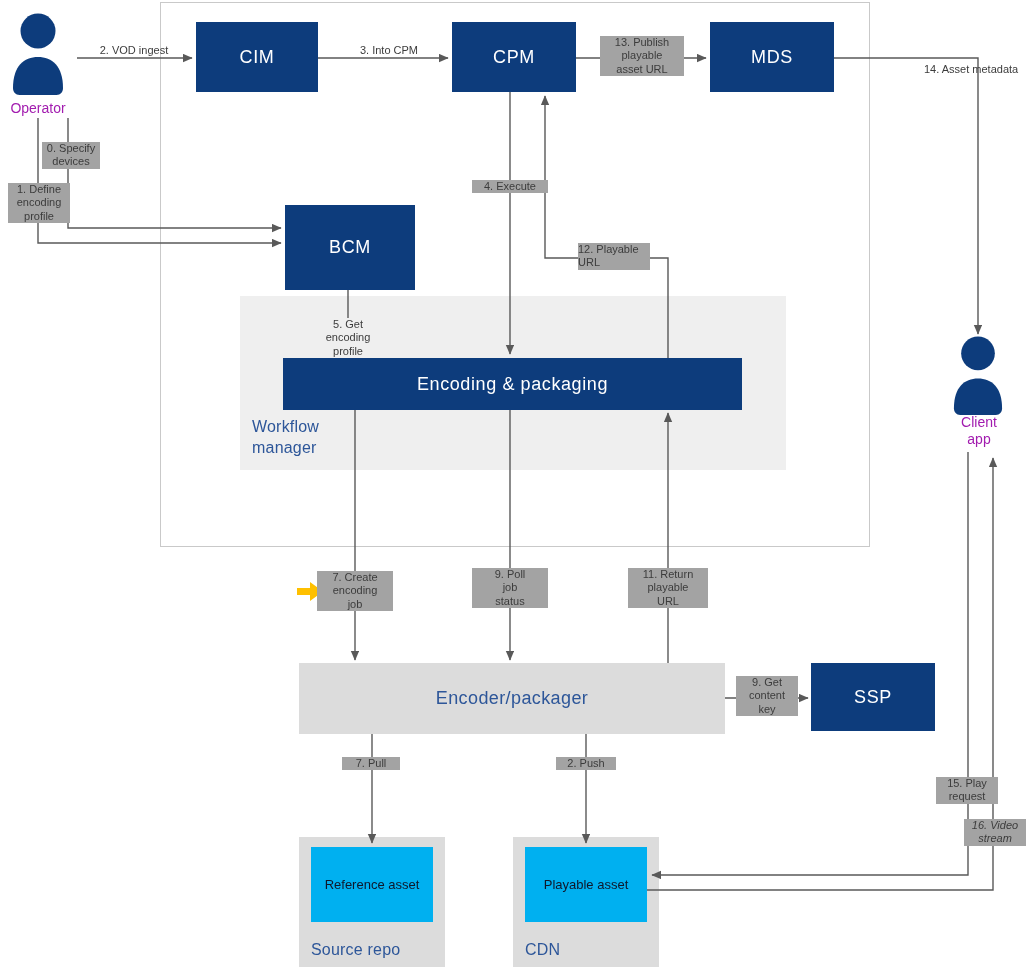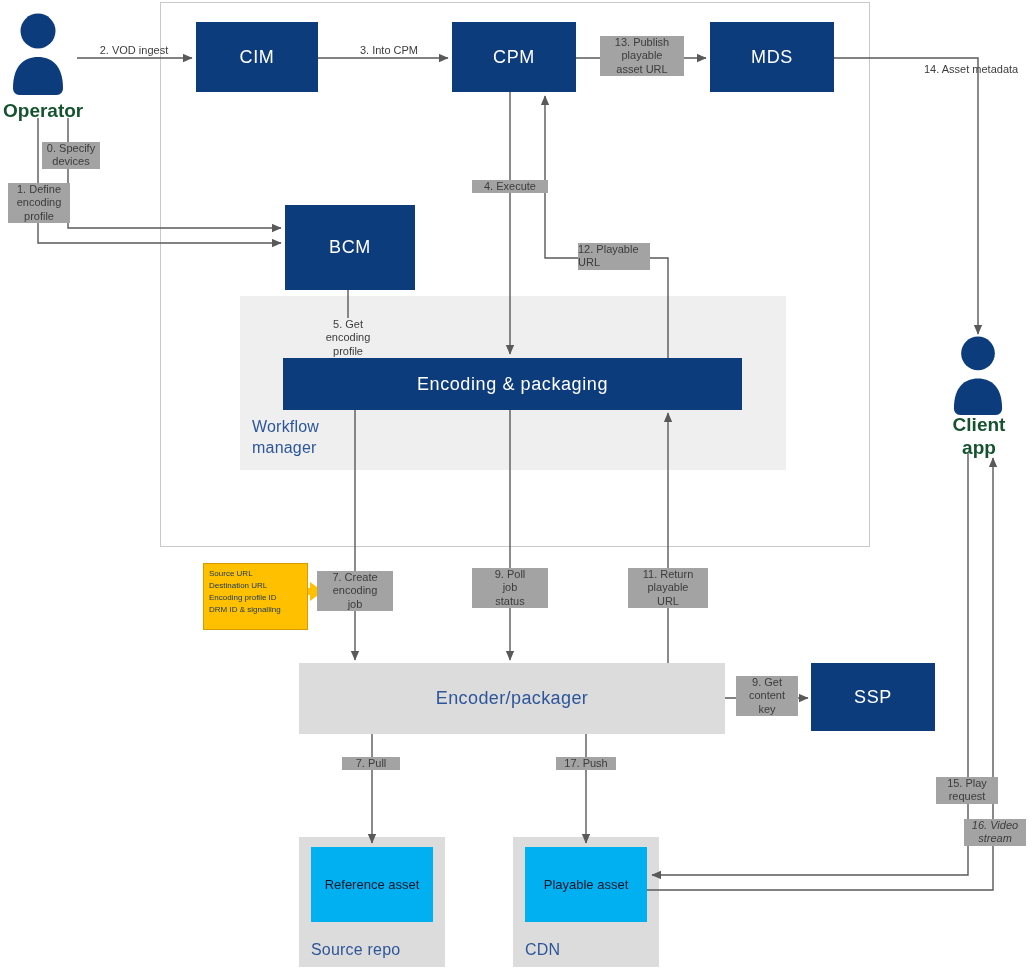--- a/index.html
+++ b/index.html
@@ -11,21 +11,21 @@
   .navy{background:#0d3c7c;color:#fff;font-size:18px;letter-spacing:.6px;}
   .cyan{background:#00b0f0;color:#0f172a;font-size:13px;}
   .graynode{background:#dcdcdc;color:#2d5699;font-size:18px;letter-spacing:.4px;}
   .lbl{position:absolute;z-index:3;font-size:11px;line-height:1.22;color:#3c3c3c;white-space:pre-line;}
   .c{text-align:center;}
   .wbg{background:#a3a3a3;}
   .gbg{background:#efefef;}
   .blue{color:#2d5699;}
   .big{font-size:16px;line-height:1.3;letter-spacing:.2px;}
   .icon{position:absolute;z-index:2;}
-  .namelbl{position:absolute;z-index:3;font-size:19px;color:#14532d;text-align:center;white-space:pre-line;line-height:1.2;font-weight:bold;}
+  .namelbl{position:absolute;z-index:3;font-size:14px;color:#a21caf;text-align:center;white-space:pre-line;line-height:1.2;}
   .note{position:absolute;z-index:3;background:#ffc000;border:1px solid #d79b00;padding:4px 5px;}
   .note div{font-size:8px;line-height:1.5;color:#17365d;white-space:nowrap;}
 </style>
 </head>
 <body>
 
 <div class="stage">
 
   <div class="panel" style="left:160px;top:2px;width:708px;height:543px;border:1px solid #c9c9c9;background:#fff;"></div>
   <div class="panel" style="left:240px;top:296px;width:546px;height:174px;background:#efefef;"></div>
@@ -85,26 +85,20 @@
   <div class="node graynode" style="left:299px;top:663px;width:426px;height:71px;">Encoder/packager</div>
   <div class="node navy" style="left:811px;top:663px;width:124px;height:68px;">SSP</div>
   <div class="node cyan" style="left:311px;top:847px;width:122px;height:75px;">Reference asset</div>
   <div class="node cyan" style="left:525px;top:847px;width:122px;height:75px;">Playable asset</div>
 
   <div class="lbl blue big" style="left:252px;top:417px;width:120px;">Workflow
 manager</div>
   <div class="lbl blue big" style="left:311px;top:940px;">Source repo</div>
   <div class="lbl blue big" style="left:525px;top:940px;">CDN</div>
 
-  <div class="note" style="left:203px;top:563px;width:93px;height:57px;">
-    <div>Source URL</div>
-    <div>Destination URL</div>
-    <div>Encoding profile ID</div>
-    <div>DRM ID &amp; signalling</div>
-  </div>
 
   <div class="lbl c" style="left:84px;top:44px;width:100px;">2. VOD ingest</div>
   <div class="lbl c" style="left:339px;top:44px;width:100px;">3. Into CPM</div>
   <div class="lbl c wbg" style="left:600px;top:36px;width:84px;">13. Publish
 playable
 asset URL</div>
   <div class="lbl" style="left:924px;top:63px;width:112px;">14. Asset metadata</div>
   <div class="lbl c wbg" style="left:42px;top:142px;width:58px;">0. Specify
 devices</div>
   <div class="lbl c wbg" style="left:8px;top:183px;width:62px;">1. Define
@@ -122,19 +116,19 @@
   <div class="lbl c wbg" style="left:472px;top:568px;width:76px;">9. Poll
 job
 status</div>
   <div class="lbl c wbg" style="left:628px;top:568px;width:80px;">11. Return
 playable
 URL</div>
   <div class="lbl c wbg" style="left:736px;top:676px;width:62px;">9. Get
 content
 key</div>
   <div class="lbl c wbg" style="left:342px;top:757px;width:58px;">7. Pull</div>
-  <div class="lbl c wbg" style="left:556px;top:757px;width:60px;">17. Push</div>
+  <div class="lbl c wbg" style="left:556px;top:757px;width:60px;">2. Push</div>
   <div class="lbl c wbg" style="left:936px;top:777px;width:62px;">15. Play
 request</div>
   <div class="lbl c wbg" style="left:964px;top:819px;width:62px;font-style:italic;">16. Video
 stream</div>
 
 </div>
 
 </body></html>

